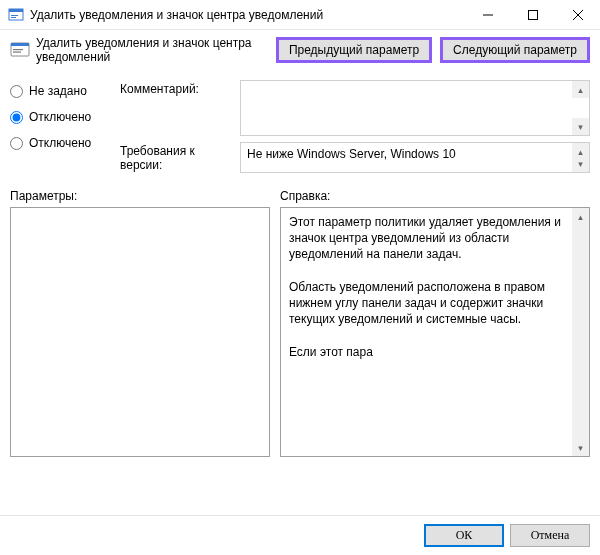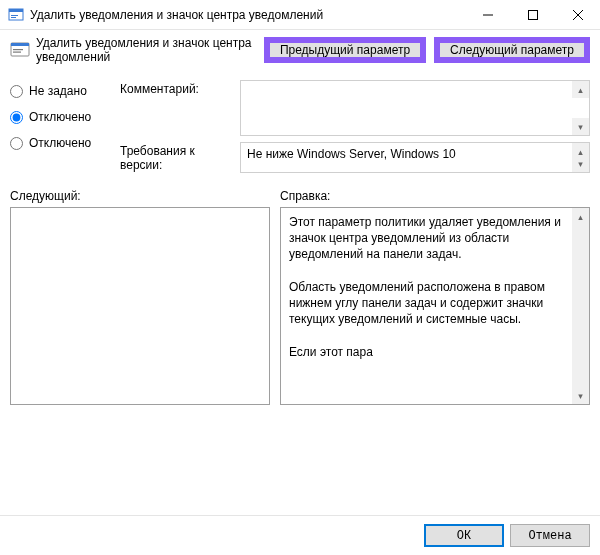--- a/index.html
+++ b/index.html
@@ -43,21 +43,21 @@
     display: flex;
     align-items: center;
     padding: 6px 10px 8px 10px;
   }
   .header-row .hdr-icon {
     width: 20px; height: 20px; margin-right: 6px;
   }
   .header-row .hdr-text { flex: 1; }
   .navbtn {
     background: #e1e1e1;
-    border: 6px solid #8b5cf6;
+    border: 3px solid #8b5cf6;
     height: 26px;
     padding: 0 10px;
     margin-left: 8px;
     font-family: inherit;
     font-size: 12px;
     cursor: pointer;
   }
   .config-area {
     display: flex;
     padding: 8px 10px 4px 10px;
@@ -117,21 +117,21 @@
   }
   .mid-labels .col-b { flex: 1; }
   .panes {
     display: flex;
     padding: 0 10px;
     gap: 10px;
   }
   .pane {
     border: 1px solid #9e9e9e;
     background: #fff;
-    height: 198px;
+    height: 250px;
     position: relative;
     overflow: hidden;
   }
   .pane.left { width: 260px; }
   .pane.right { flex: 1; }
   .pane .pane-content {
     padding: 6px 8px;
     position: absolute;
     inset: 0 17px 0 0;
     overflow: hidden;
@@ -153,21 +153,21 @@
     justify-content: flex-end;
     gap: 6px;
     border-top: 1px solid #e5e5e5;
     background: #fff;
   }
   .btn {
     height: 23px;
     min-width: 80px;
     border: 1px solid #adadad;
     background: #e1e1e1;
-    font-family: Liberation Mono, monospace;
+    font-family: Liberation Serif, serif;
     font-size: 12px;
     cursor: pointer;
   }
   .btn.default {
     border: 1px solid #0078d7;
     box-shadow: inset 0 0 0 1px #0078d7;
   }
 </style>
 </head>
 <body>
@@ -245,21 +245,21 @@
       <div class="field-box short">
         <div class="fb-content">Не ниже Windows Server, Windows 10</div>
         <div class="sb-up">▴</div>
         <div class="sb-down">▾</div>
       </div>
     </div>
   </div>
 </div>
 
 <div class="mid-labels">
-  <div class="col-a">Следующий:</div>
+  <div class="col-a">Параметры:</div>
   <div class="col-b">Справка:</div>
 </div>
 
 <div class="panes">
   <div class="pane left">
     <div class="pane-content"></div>
   </div>
   <div class="pane right">
     <div class="pane-content">Этот параметр политики удаляет уведомления и значок центра уведомлений из области уведомлений на панели задач.
 

